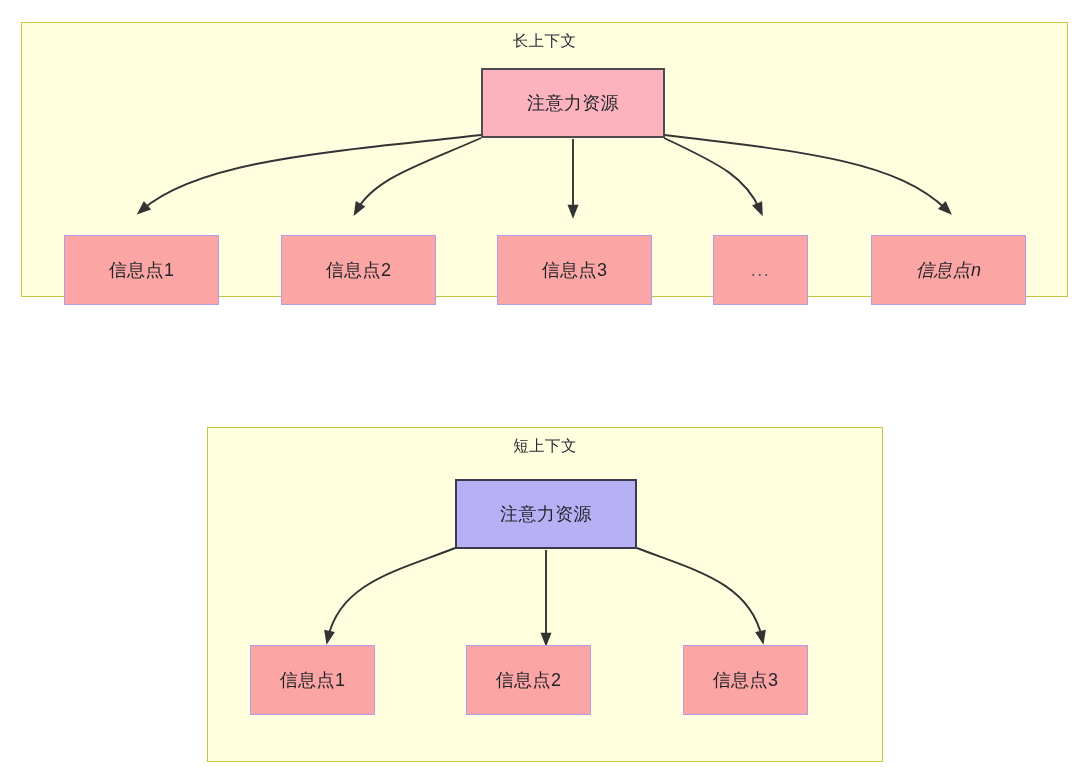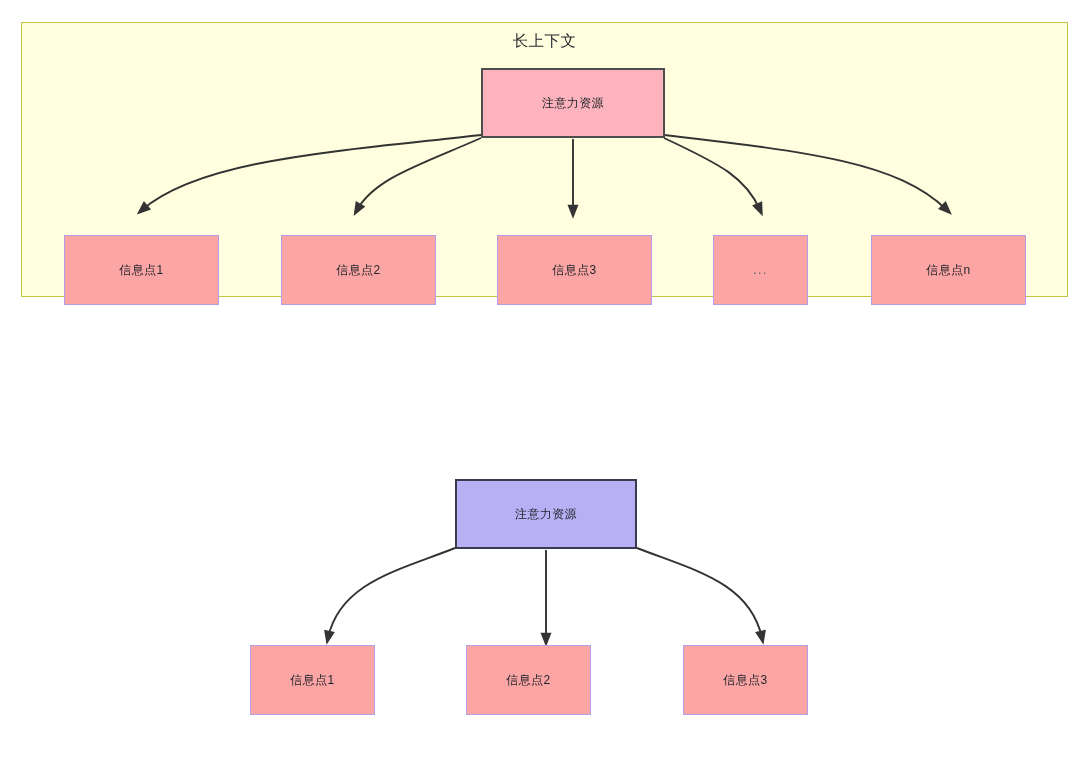--- a/index.html
+++ b/index.html
@@ -68,21 +68,21 @@
     stroke-width: 1.9px;
   }
 
   
   .node {
     position: absolute;
     box-sizing: border-box;
     display: flex;
     align-items: center;
     justify-content: center;
-    font-size: 12px;
+    font-size: 18px;
     letter-spacing: 0.4px;
     white-space: nowrap;
   }
   .node-attention-long {
     background: #fcb3bd;
     border: 2.4px solid #4d4d4d;
     color: #1f2328;
   }
   .node-attention-short {
     background: #b7b0f5;
@@ -101,20 +101,23 @@
 </style>
 </head>
 <body>
 
 <div id="stage">
 
   <div class="context-frame" id="frame-long">
     <div class="frame-title">长上下文</div>
   </div>
 
+  <div class="context-frame" id="frame-short">
+    <div class="frame-title">短上下文</div>
+  </div>
 
   <svg id="edges" viewBox="0 0 1080 774">
     <defs>
       <marker id="arrowhead" markerWidth="8" markerHeight="8" refX="4.4" refY="4" orient="auto" markerUnits="strokeWidth">
         <path d="M0.6,1.1 L8,4 L0.6,6.9 Z" fill="#333333"></path>
       </marker>
     </defs>
 
     <g>
       <path class="edge-path" d="M 481,135 C 330,152 200,160 142,210" marker-end="url(#arrowhead)"></path>
@@ -144,21 +147,21 @@
   </div>
 
   <div class="node node-info" style="left:497px; top:235px; width:155px; height:70px;">
     <span>信息点3</span>
   </div>
 
   <div class="node node-info ellipsis" style="left:713px; top:235px; width:95px; height:70px;">
     <span>...</span>
   </div>
 
-  <div class="node node-info" style="left:871px; top:235px; width:155px; height:70px;">
+  <div class="node node-info" style="left:871px; top:235px; width:155px; height:70px;font-style:italic;">
     <span>信息点n</span>
   </div>
 
   <div class="node node-attention-short" style="left:455px; top:479px; width:182px; height:70px;">
     <span>注意力资源</span>
   </div>
 
   <div class="node node-info" style="left:250px; top:645px; width:125px; height:70px;">
     <span>信息点1</span>
   </div>

